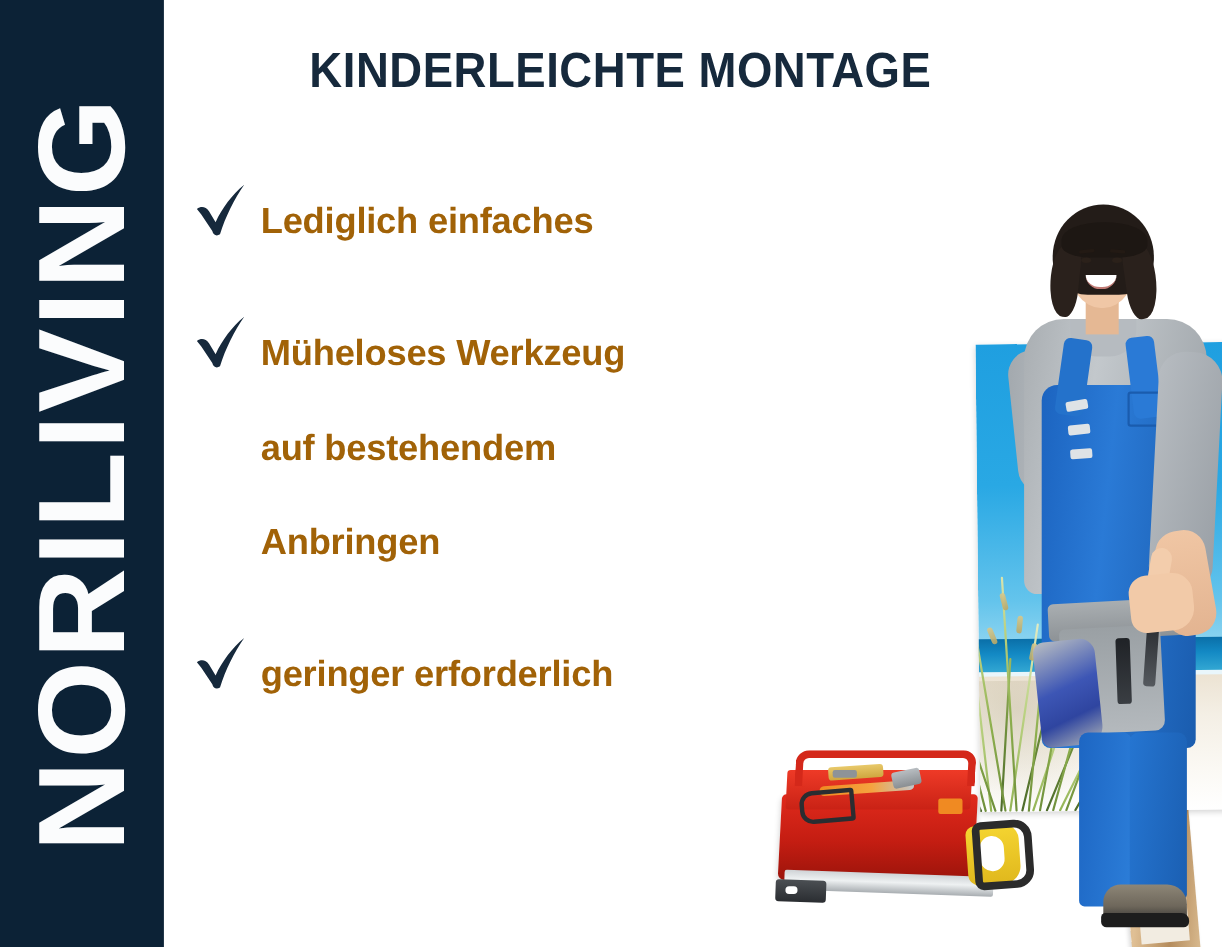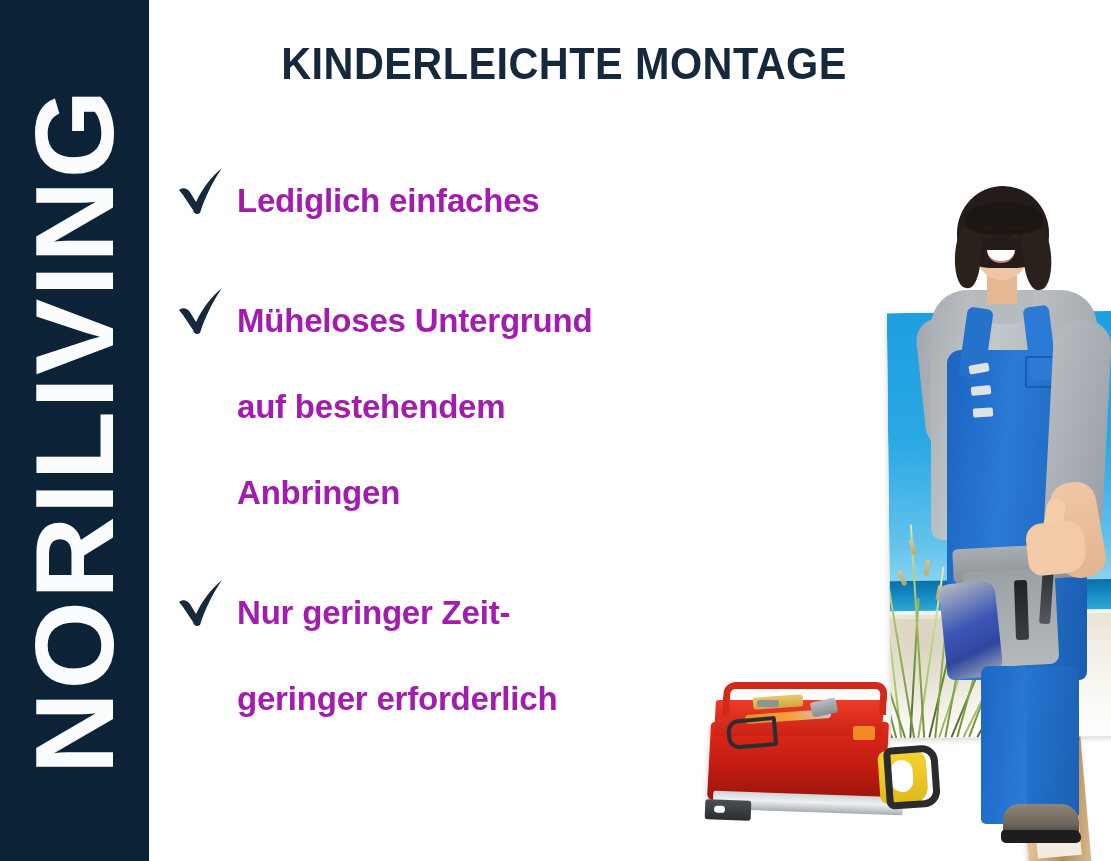--- a/index.html
+++ b/index.html
@@ -93,21 +93,21 @@
     height: 54px;
     margin-top: 6px;
     margin-right: 10px;
   }
   .check svg { display: block; width: 52px; height: 54px; }
 
   .benefit-lines {
     flex: 1 1 auto;
   }
   .benefit-line {
-    color: #a21caf;
+    color: #a16207;
     font-family: "Liberation Sans", sans-serif;
     font-weight: 700;
     font-size: 33px;
     line-height: 86px;
     letter-spacing: -0.2px;
     white-space: nowrap;
   }
 
   
   .photo {
@@ -604,34 +604,33 @@
         </div>
       </div>
 
       <div class="benefit">
         <span class="check">
           <svg viewBox="0 0 52 54" aria-hidden="true">
             <path d="M4 26 C8 23 12 24 15 28 L21 38 C27 25 36 13 47 4 C38 17 30 33 25 49 C22 51 19 50 18 46 L8 31 Z" fill="#16293c"></path>
           </svg>
         </span>
         <div class="benefit-lines">
-          <div class="benefit-line">Müheloses Untergrund</div>
+          <div class="benefit-line">Müheloses Werkzeug</div>
           <div class="benefit-line">auf bestehendem</div>
           <div class="benefit-line">Anbringen</div>
         </div>
       </div>
 
       <div class="benefit">
         <span class="check">
           <svg viewBox="0 0 52 54" aria-hidden="true">
             <path d="M4 26 C8 23 12 24 15 28 L21 38 C27 25 36 13 47 4 C38 17 30 33 25 49 C22 51 19 50 18 46 L8 31 Z" fill="#16293c"></path>
           </svg>
         </span>
         <div class="benefit-lines">
-          <div class="benefit-line">Nur geringer Zeit-</div>
           <div class="benefit-line">geringer erforderlich</div>
         </div>
       </div>
 
     </div>
 
     <div class="photo">
 
       <div class="leaning-frame"></div>
 

